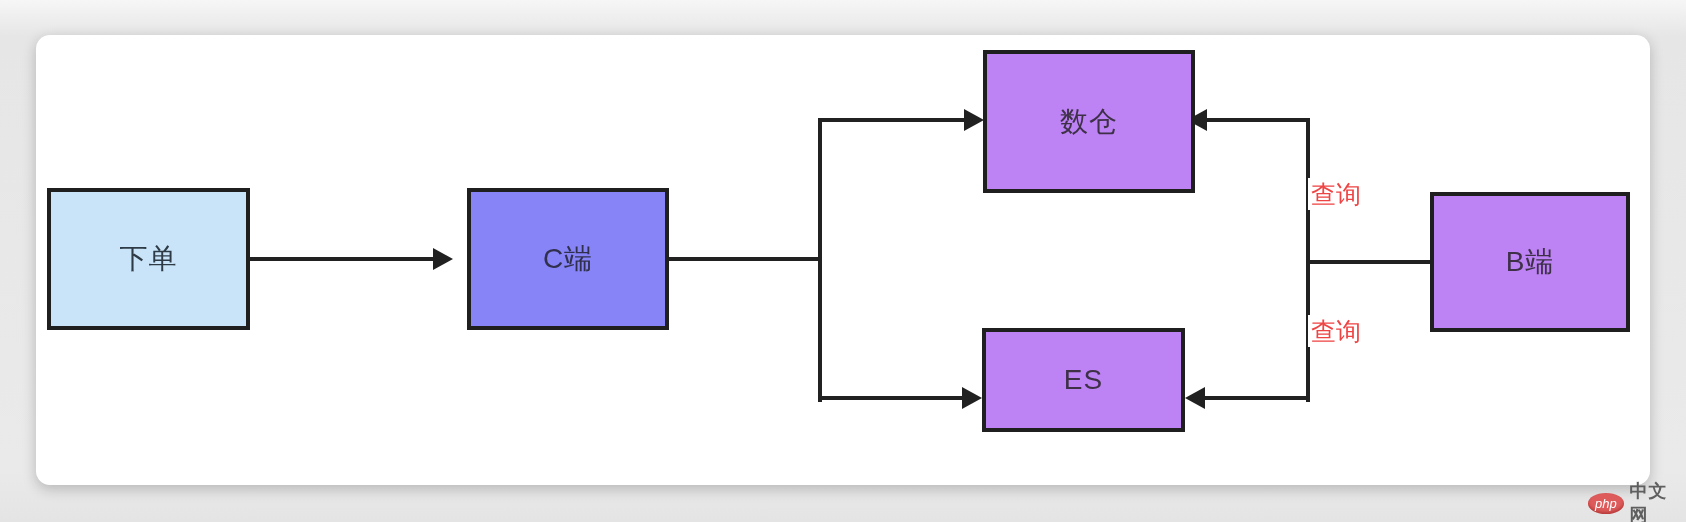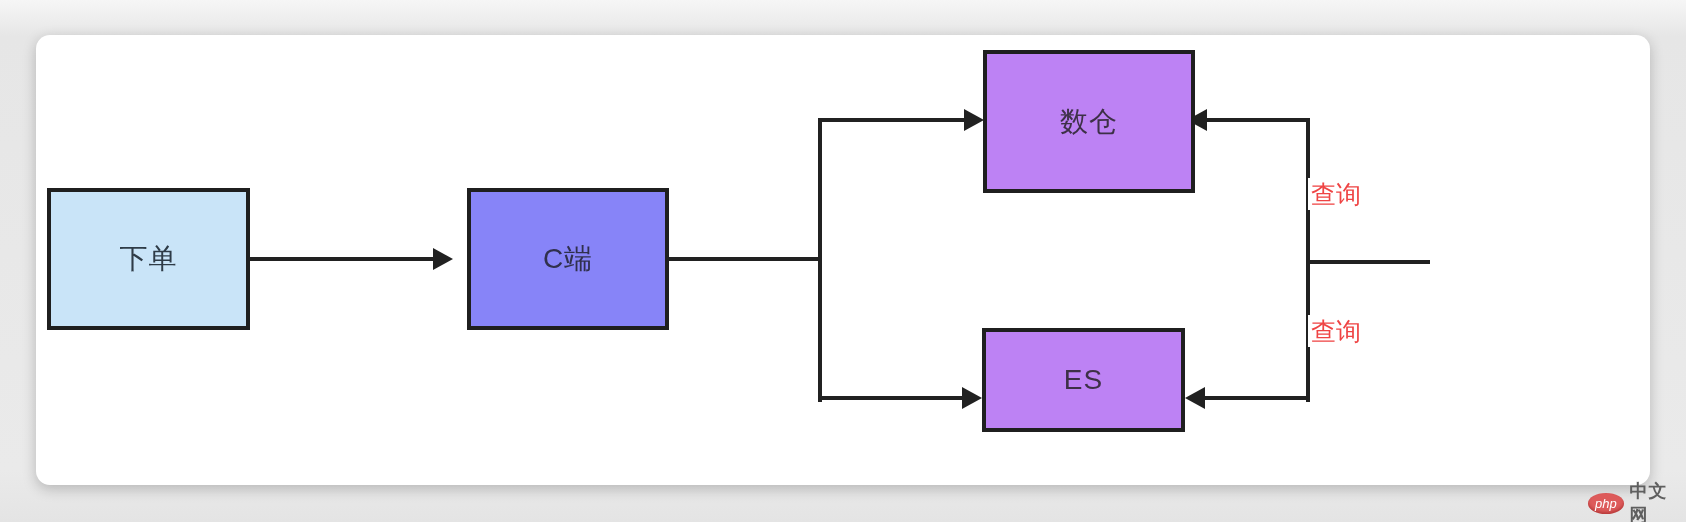--- a/index.html
+++ b/index.html
@@ -127,20 +127,23 @@
   </div>
   <div class="node node-c">
     <span>C端</span>
   </div>
   <div class="node node-dw">
     <span>数仓</span>
   </div>
   <div class="node node-es">
     <span>ES</span>
   </div>
+  <div class="node node-b">
+    <span>B端</span>
+  </div>
 
   <div class="line seg-order-c"></div>
   <div class="arrowhead right ah-into-c"></div>
 
   <div class="line seg-c-branch"></div>
   <div class="line seg-left-vert"></div>
   <div class="line seg-left-top"></div>
   <div class="arrowhead right ah-into-dw-left"></div>
   <div class="line seg-left-bottom"></div>
   <div class="arrowhead right ah-into-es-left"></div>

